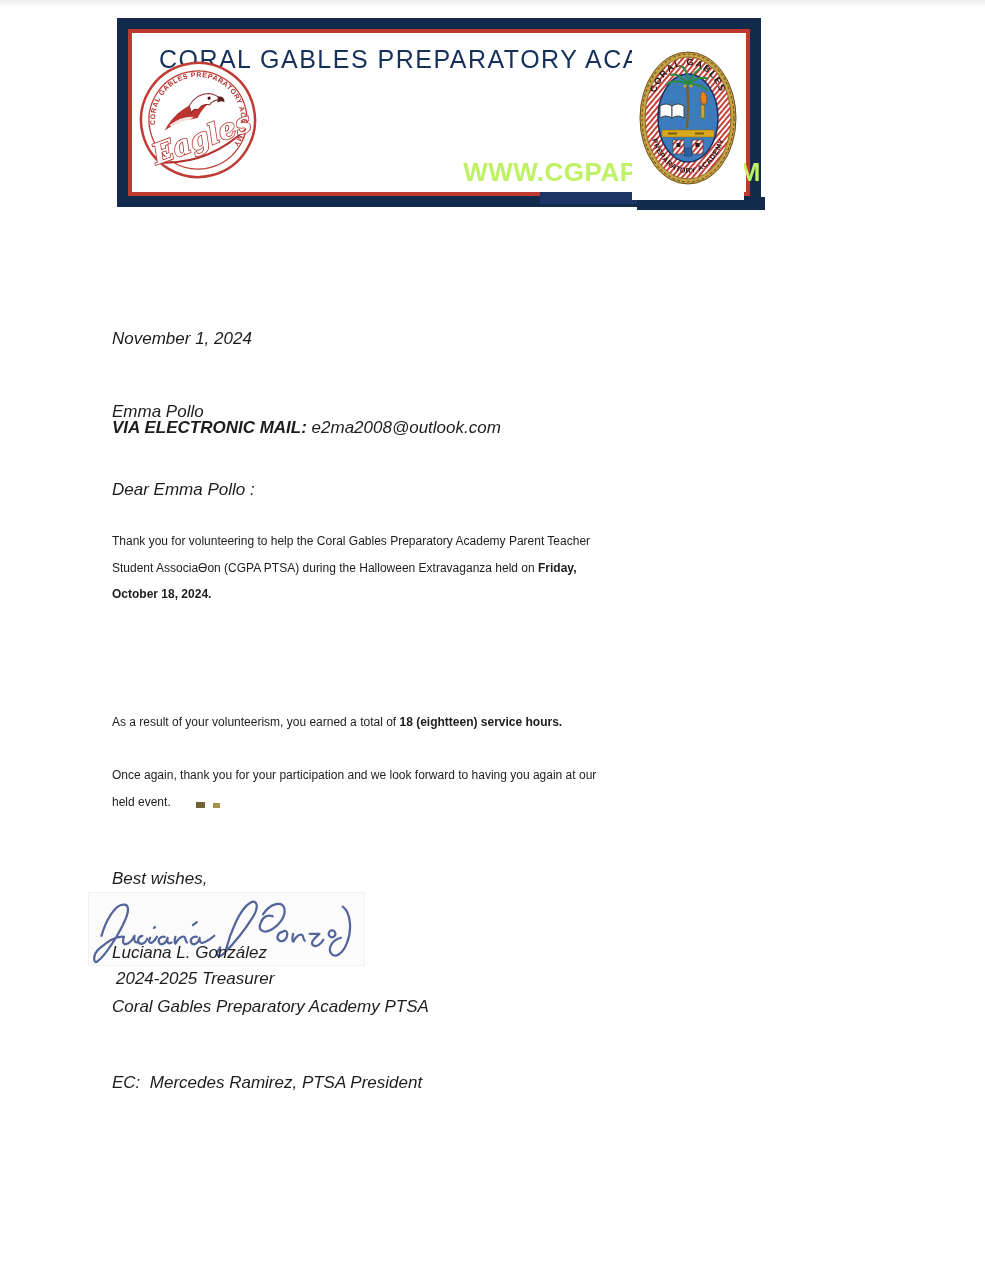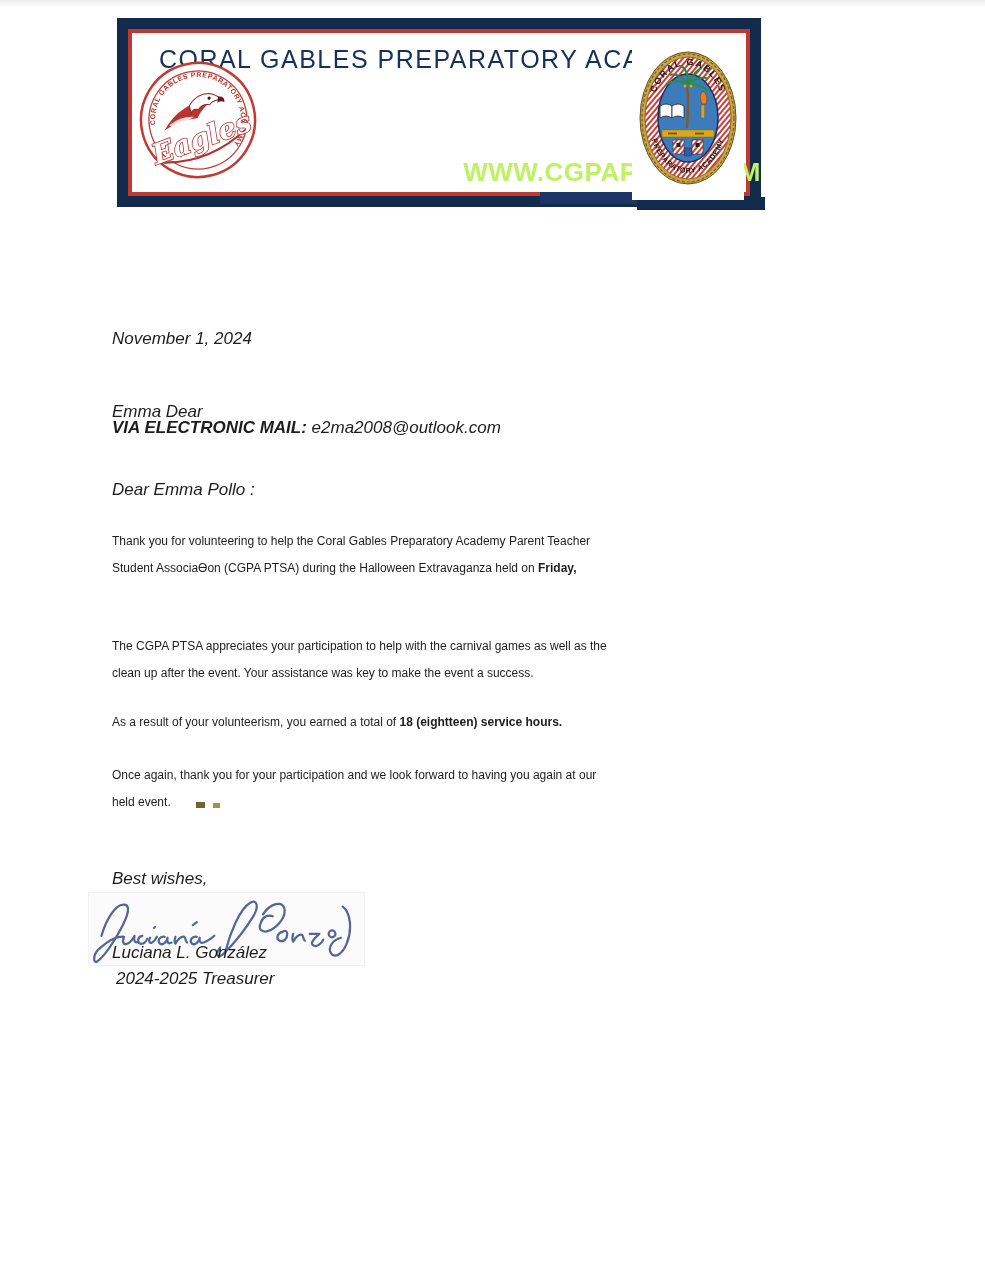--- a/index.html
+++ b/index.html
@@ -134,34 +134,31 @@
         </text>
       </svg>
     </div>
 
     <div class="navy-seg-light"></div>
     <div class="navy-seg-dark"></div>
   </div>
 
   <div class="tline" style="top:326px">November 1, 2024</div>
 
-  <div class="tline" style="top:399px">Emma Dear</div>
+  <div class="tline" style="top:399px">Emma Pollo</div>
   <div class="tline" style="top:415px"><b>VIA ELECTRONIC MAIL:</b><span> e2ma2008@outlook.com</span></div>
 
   <div class="tline" style="top:477px">Dear Emma Pollo :</div>
 
   <div class="para" style="top:528px">
       <div><span>Thank you for volunteering to help the Coral Gables Preparatory Academy Parent Teacher</span></div>
       <div><span>Student AssociaƟon (CGPA PTSA) during the Halloween Extravaganza held on </span><b>Friday,</b></div>
-    </div>
-
-  <div class="para" style="top:633px">
-      <div><span>The CGPA PTSA appreciates your participation to help with the carnival games as well as the</span></div>
-      <div><span>clean up after the event. Your assistance was key to make the event a success.</span></div>
-    </div>
+      <div><b>October 18, 2024.</b></div>
+    </div>
+
 
   <div class="para" style="top:709px">
       <div><span>As a result of your volunteerism, you earned a total of </span><b>18 (eightteen) service hours.</b></div>
     </div>
 
   <div class="para" style="top:762px">
       <div><span>Once again, thank you for your participation and we look forward to having you again at our</span></div>
       <div><span>held event.</span></div>
     </div>
 
@@ -188,14 +185,16 @@
         <path d="M207,42 C206,46 206,49 207,50 C209,46 213,42 216,43 C218,44 217,48 219,49"></path>
         <path d="M224,42 L234,42 C228,47 224,52 228,54 C231,56 236,52 238,48"></path>
         <circle cx="247" cy="42" r="3.5"></circle>
         <path d="M258,14 C266,20 268,38 262,52 C258,62 250,68 246,62 C242,56 248,48 256,46"></path>
       </g>
     </svg>
   </div>
 
   <div class="tline over-sig" style="top:940px">Luciana L. González</div>
   <div class="tline" style="top:966px;left:116px">2024-2025 Treasurer</div>
-
+  <div class="tline" style="top:994px">Coral Gables Preparatory Academy PTSA</div>
+
+  <div class="tline" style="top:1070px">EC:&nbsp; Mercedes Ramirez, PTSA President</div>
 </div>
 
 </body></html>

